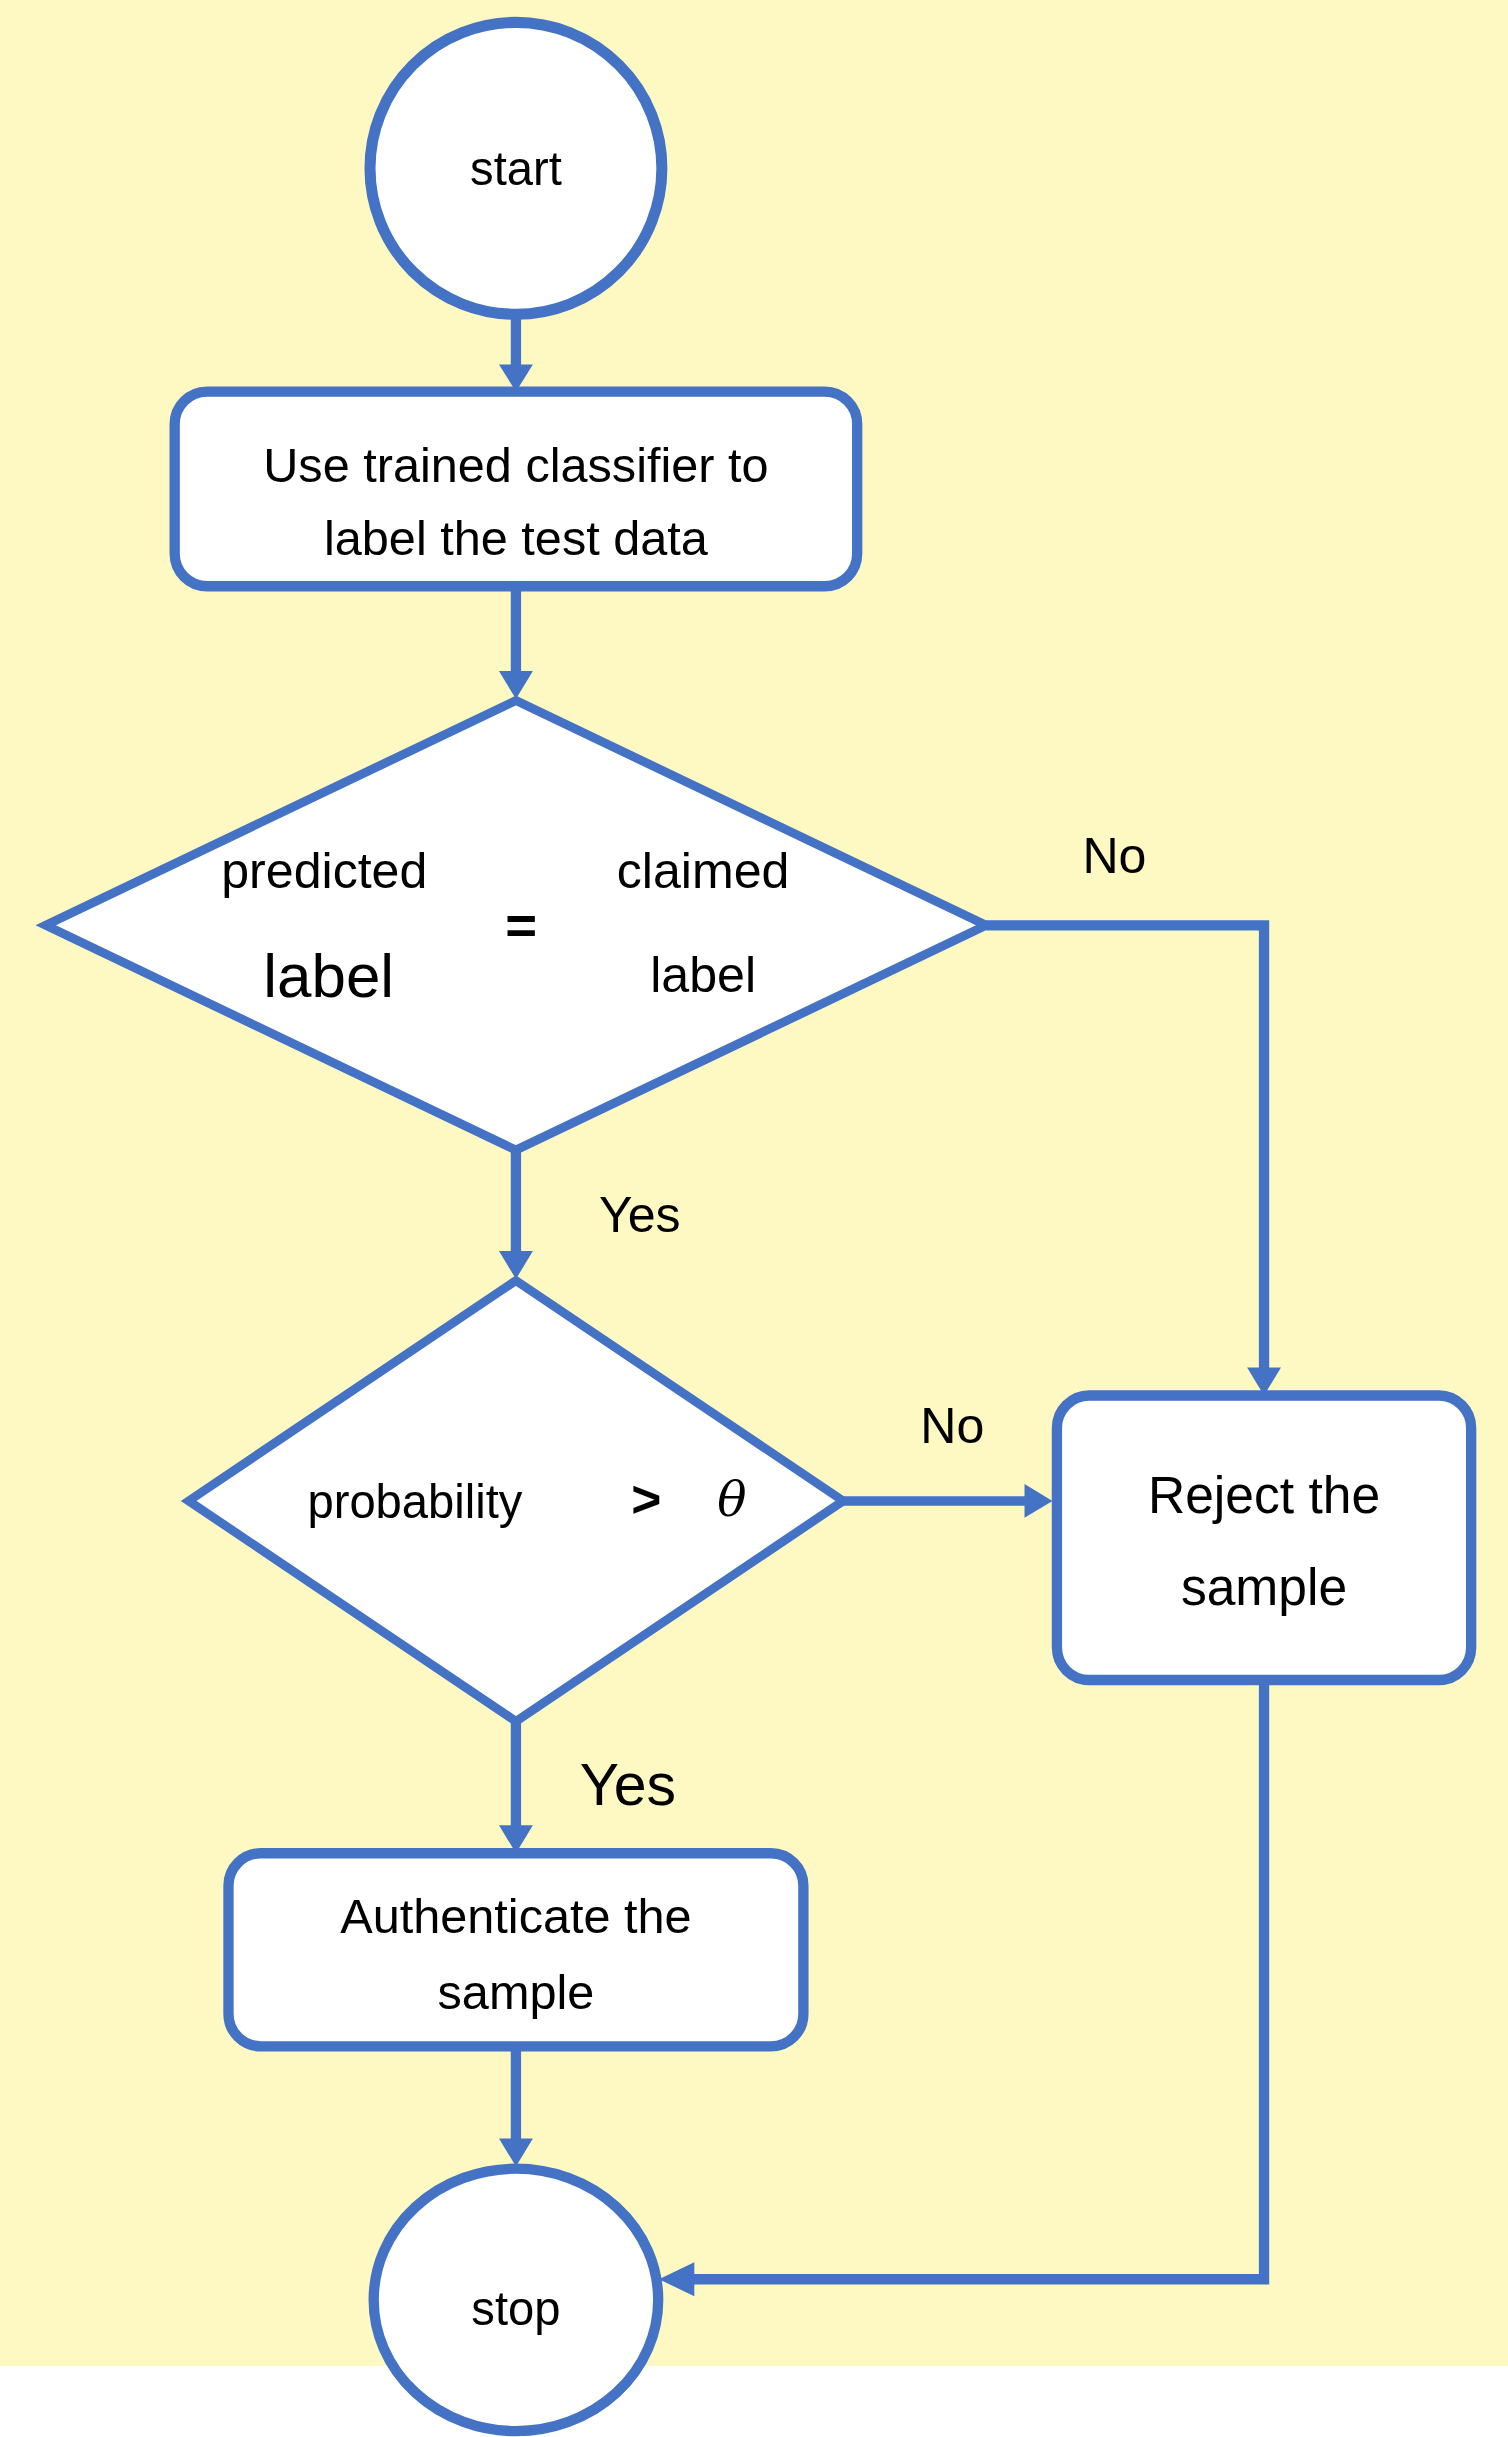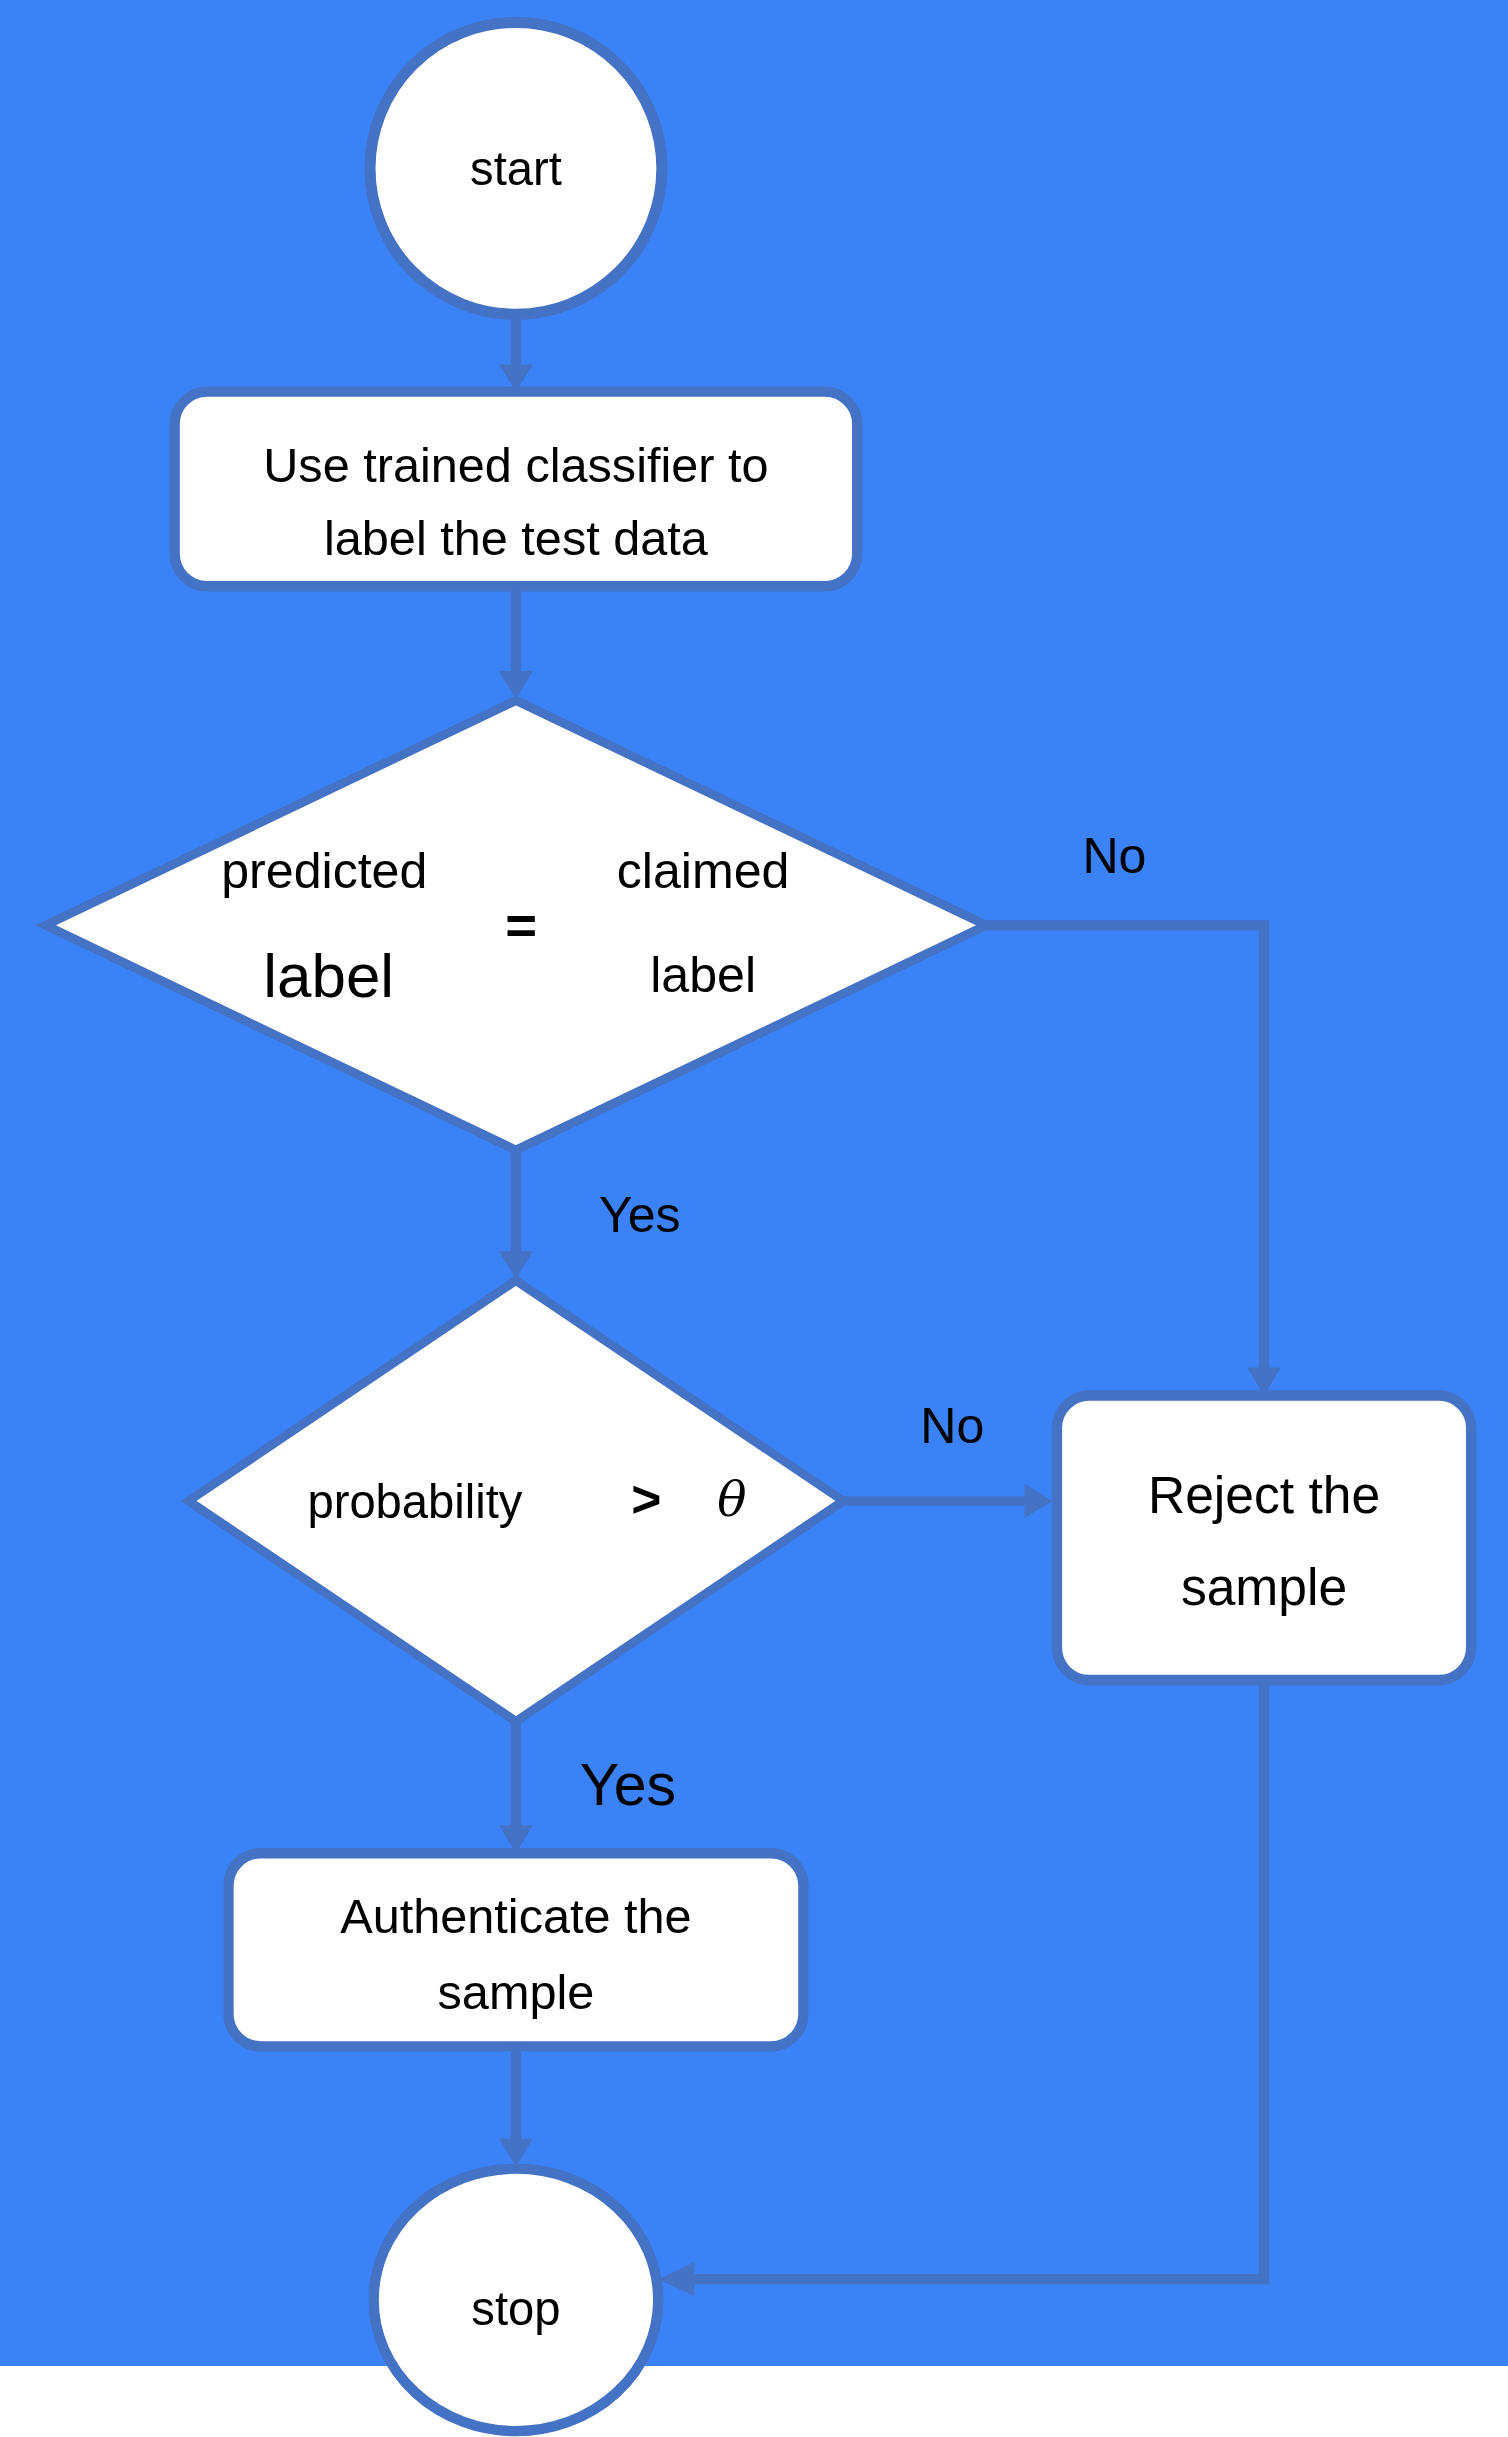--- a/index.html
+++ b/index.html
@@ -9,21 +9,21 @@
   }
   body {
     width: 1508px;
     height: 2438px;
     font-family: "Liberation Sans", sans-serif;
   }
   .canvas {
     position: relative;
     width: 1508px;
     height: 2366px;
-    background: #3b82f6;
+    background: #fef9c3;
   }
   svg { display: block; }
   text.t {
     font-family: "Liberation Sans", sans-serif;
     text-anchor: middle;
     fill: #000000;
   }
   text.theta {
     font-family: "DejaVu Serif", serif;
     font-style: italic;

